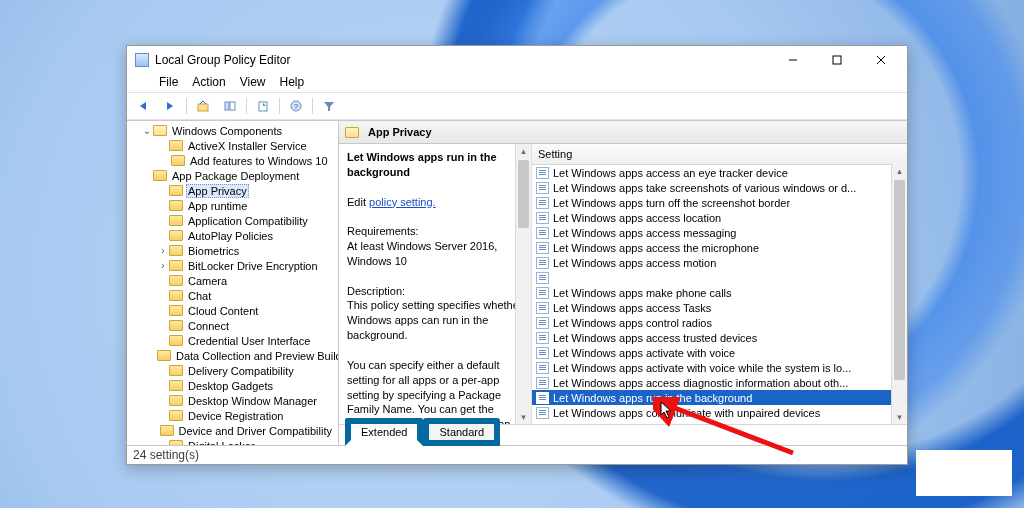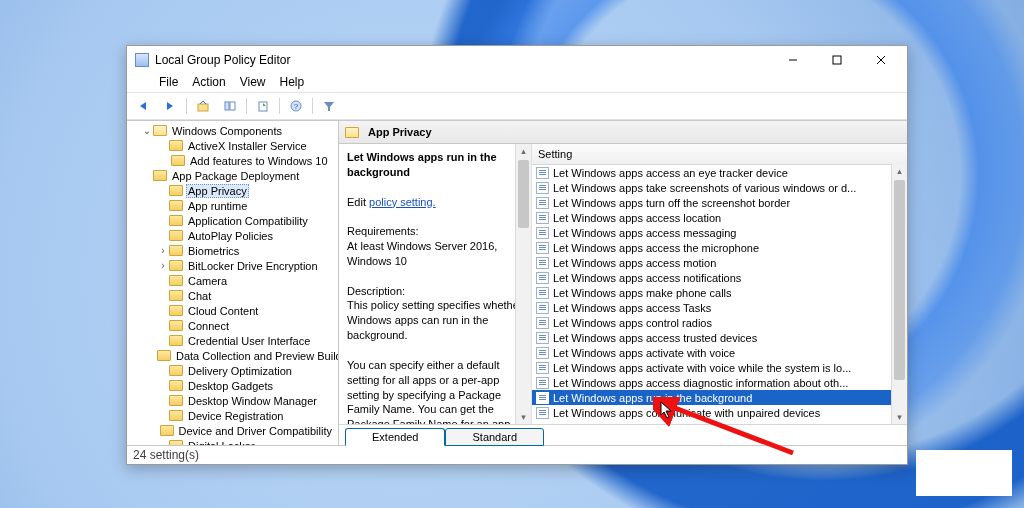--- a/index.html
+++ b/index.html
@@ -42,21 +42,21 @@
   .vscroll .up{top:0;} .vscroll .dn{bottom:0;}
   .list{flex:1;display:flex;flex-direction:column;min-width:0;border-left:1px solid #e0e0e0;position:relative;}
   .lhdr{height:20px;border-bottom:1px solid #d6d6d6;background:linear-gradient(#fcfcfc,#efefef);padding-left:6px;display:flex;align-items:center;font-size:11px;}
   .rows{flex:1;overflow:hidden;padding-right:15px;}
   .row{display:flex;align-items:center;height:15px;padding-left:4px;white-space:nowrap;}
   .rico{width:13px;height:12px;margin-right:4px;flex-shrink:0;background:#fff;border:1px solid #9cb2cf;box-sizing:border-box;position:relative;}
   .rico:before{content:"";position:absolute;left:2px;right:2px;top:2px;height:1px;background:#6a8cc2;box-shadow:0 2px 0 #6a8cc2,0 4px 0 #6a8cc2;}
   .row.sel{background:#1a63c7;color:#fff;}
   .row.sel .rico{border-color:#fff;}
   .tabs{height:20px;border-top:1px solid #d6d6d6;display:flex;align-items:flex-end;padding-left:6px;gap:0;font-size:11px;}
-  .tab{padding:2px 26px;border:1px solid #0369a1;border-top-left-radius:3px;border-top-right-radius:3px;background:#f4f4f4;position:relative;bottom:-1px;}
+  .tab{padding:2px 10px;border:6px solid #0369a1;border-top-left-radius:3px;border-top-right-radius:3px;background:#f4f4f4;position:relative;bottom:-1px;}
   .tab.act{background:#fff;border-bottom-color:#fff;}
   .status{height:18px;border-top:1px solid #c8c8c8;padding-left:6px;display:flex;align-items:center;font-size:12px;color:#3d3d3d;}
   
   .arrow{position:absolute;pointer-events:none;}
   .cursor{position:absolute;left:660px;top:401px;pointer-events:none;}
 </style>
 </head>
 <body>
 
 <div class="wall">
@@ -220,21 +220,21 @@
             <span class="tlabel">Credential User Interface</span>
           </div>
           <div class="tnode" style="padding-left: 30px;">
             <span class="twist"></span>
             <span class="fold"></span>
             <span class="tlabel">Data Collection and Preview Build</span>
           </div>
           <div class="tnode" style="padding-left: 30px;">
             <span class="twist"></span>
             <span class="fold"></span>
-            <span class="tlabel">Delivery Optimization</span>
+            <span class="tlabel">Delivery Compatibility</span>
           </div>
           <div class="tnode" style="padding-left: 30px;">
             <span class="twist"></span>
             <span class="fold"></span>
             <span class="tlabel">Desktop Gadgets</span>
           </div>
           <div class="tnode" style="padding-left: 30px;">
             <span class="twist"></span>
             <span class="fold"></span>
             <span class="tlabel">Desktop Window Manager</span>
@@ -303,21 +303,20 @@
               <div class="row">
                 <span class="rico"></span>
                 <span>Let Windows apps access the microphone</span>
               </div>
               <div class="row">
                 <span class="rico"></span>
                 <span>Let Windows apps access motion</span>
               </div>
               <div class="row">
                 <span class="rico"></span>
-                <span>Let Windows apps access notifications</span>
               </div>
               <div class="row">
                 <span class="rico"></span>
                 <span>Let Windows apps make phone calls</span>
               </div>
               <div class="row">
                 <span class="rico"></span>
                 <span>Let Windows apps access Tasks</span>
               </div>
               <div class="row">

